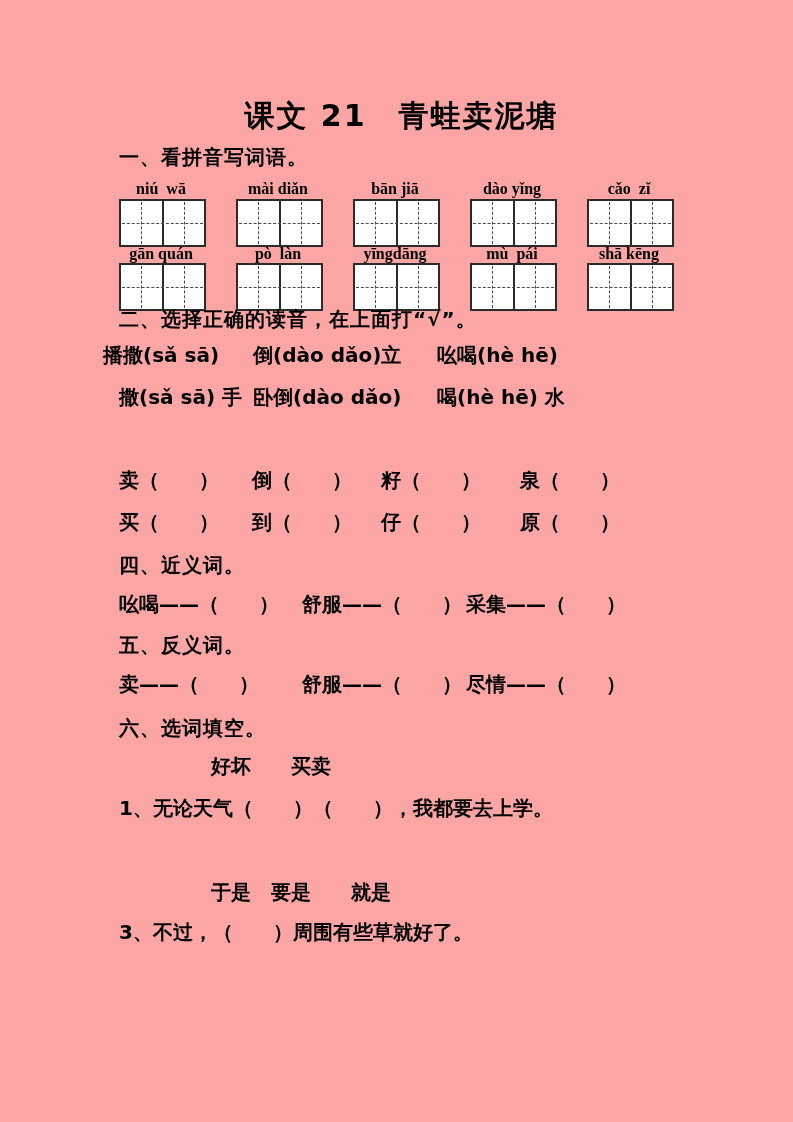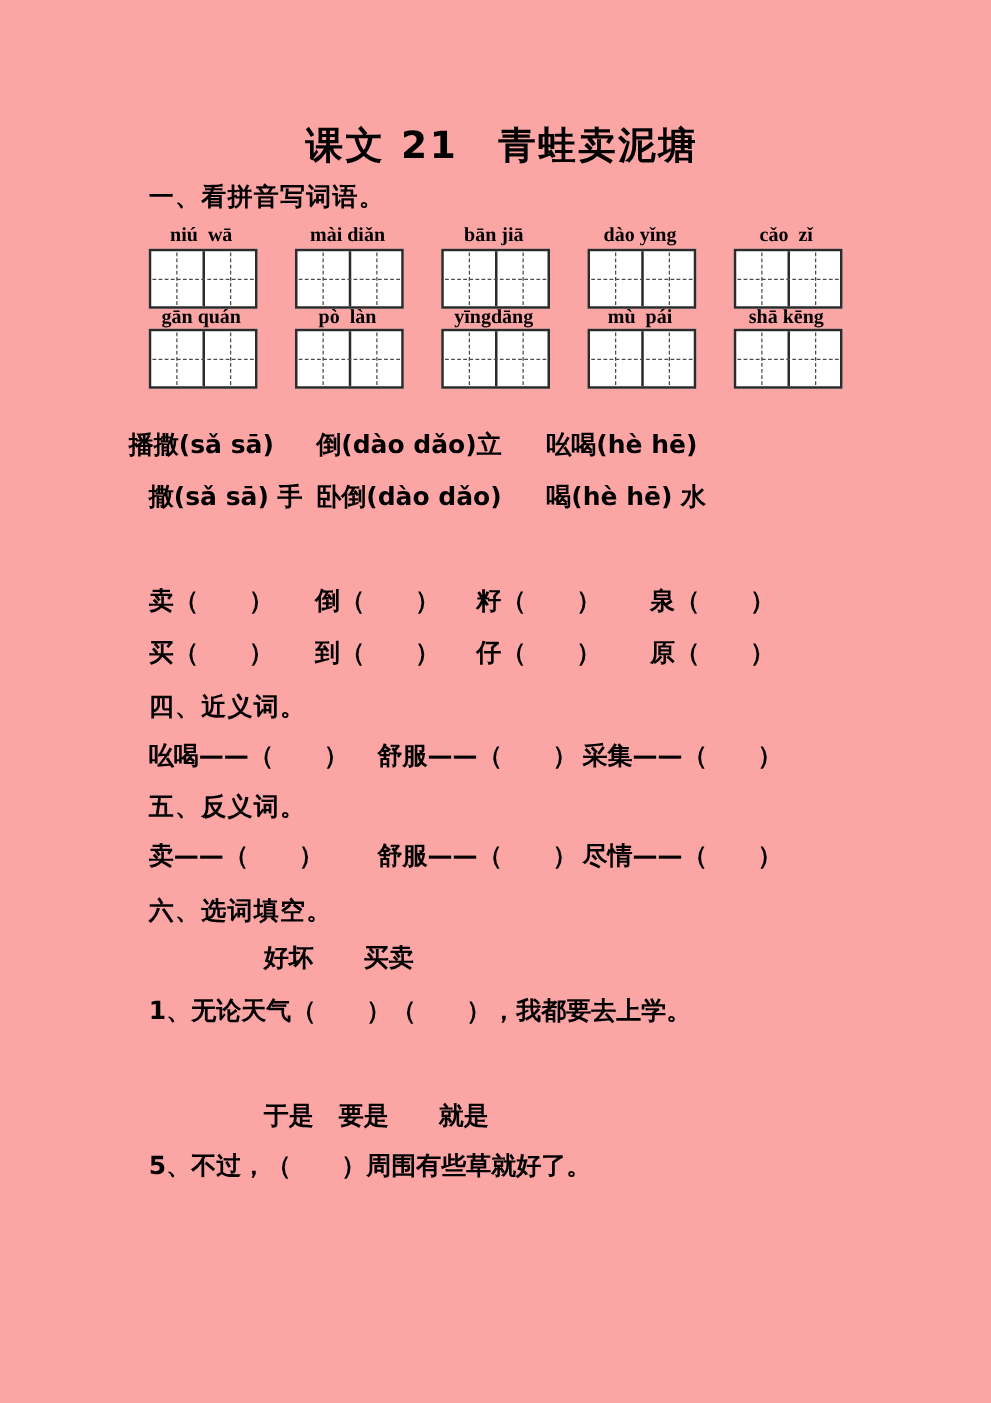--- a/index.html
+++ b/index.html
@@ -108,20 +108,21 @@
     </div>
   <div class="pbox" style="left:470px;top:263px">
       <div class="pcell"></div>
       <div class="pcell"></div>
     </div>
   <div class="pbox" style="left:587px;top:263px">
       <div class="pcell"></div>
       <div class="pcell"></div>
     </div>
 
+  <div class="line heading" style="top:309px">二、选择正确的读音，在上面打“√”。</div>
 
   <div class="line" style="left:103px;top:345px">播撒(sǎ sā)</div>
   <div class="line" style="left:253px;top:345px">倒(dào dǎo)立</div>
   <div class="line" style="left:437px;top:345px">吆喝(hè hē)</div>
 
   <div class="line" style="left:119px;top:387px">撒(sǎ sā) 手</div>
   <div class="line" style="left:253px;top:387px">卧倒(dào dǎo)</div>
   <div class="line" style="left:437px;top:387px">喝(hè hē) 水</div>
 
 
@@ -142,15 +143,15 @@
 
   <div class="line heading" style="top:635px">五、反义词。</div>
   <div class="line" style="left:119px;top:674px">卖——（　　）</div>
   <div class="line" style="left:302px;top:674px">舒服——（　　）</div>
   <div class="line" style="left:466px;top:674px">尽情——（　　）</div>
 
   <div class="line heading" style="top:718px">六、选词填空。</div>
   <div class="line" style="left:211px;top:756px">好坏　　买卖</div>
   <div class="line" style="left:119px;top:798px">1、无论天气（　　）（　　），我都要去上学。</div>
   <div class="line" style="left:211px;top:882px">于是　要是　　就是</div>
-  <div class="line" style="left:119px;top:922px">5、不过，（　　）周围有些草就好了。</div>
+  <div class="line" style="left:119px;top:922px">3、不过，（　　）周围有些草就好了。</div>
 
 </div>
 
 </body></html>

